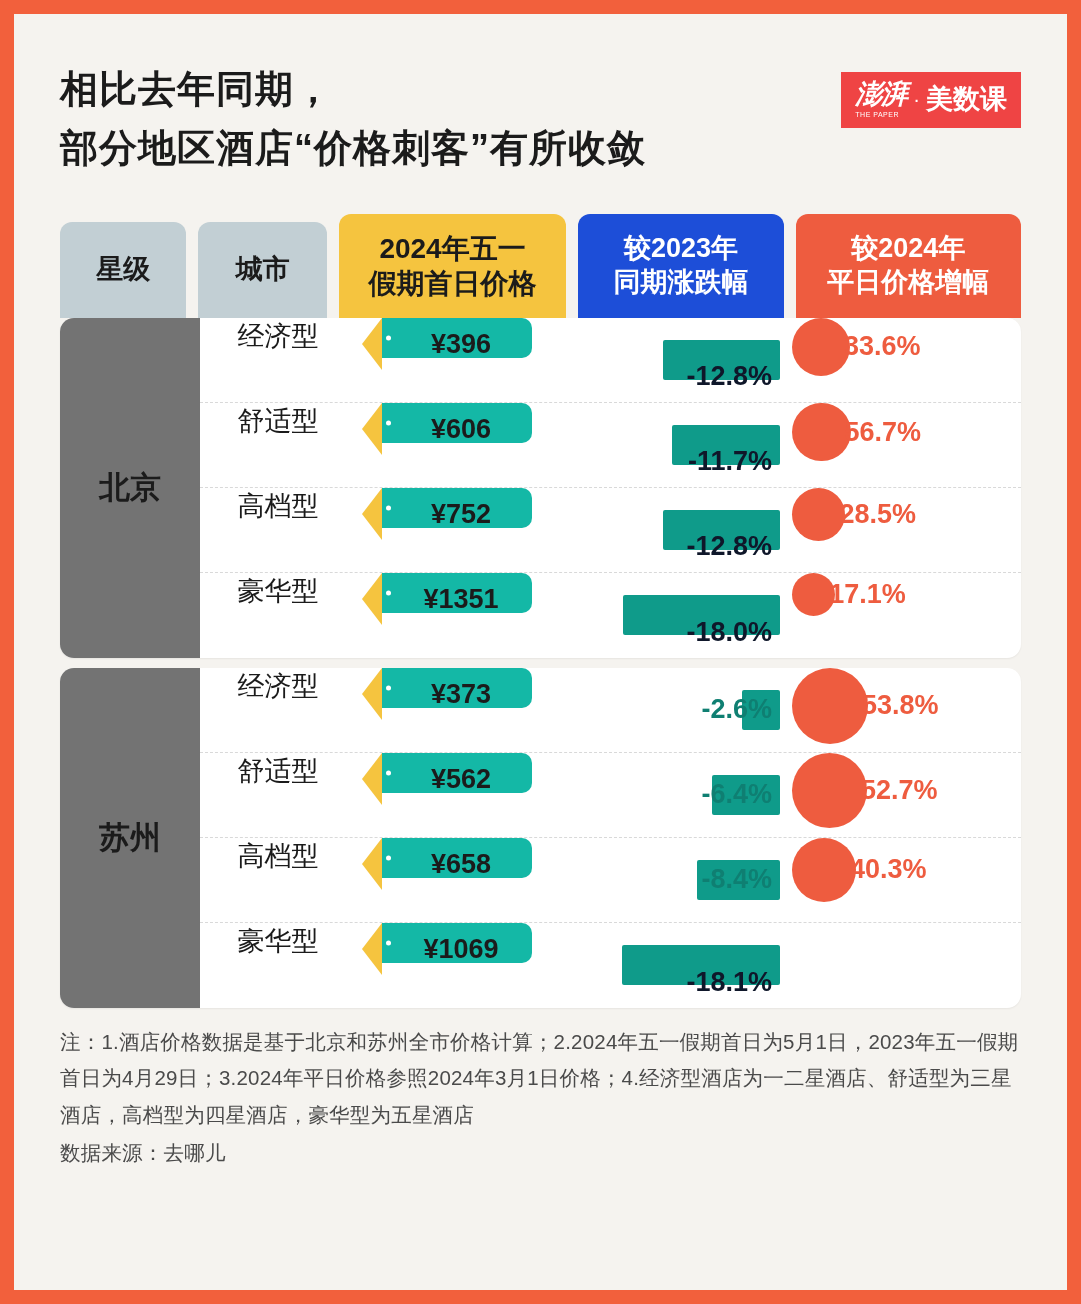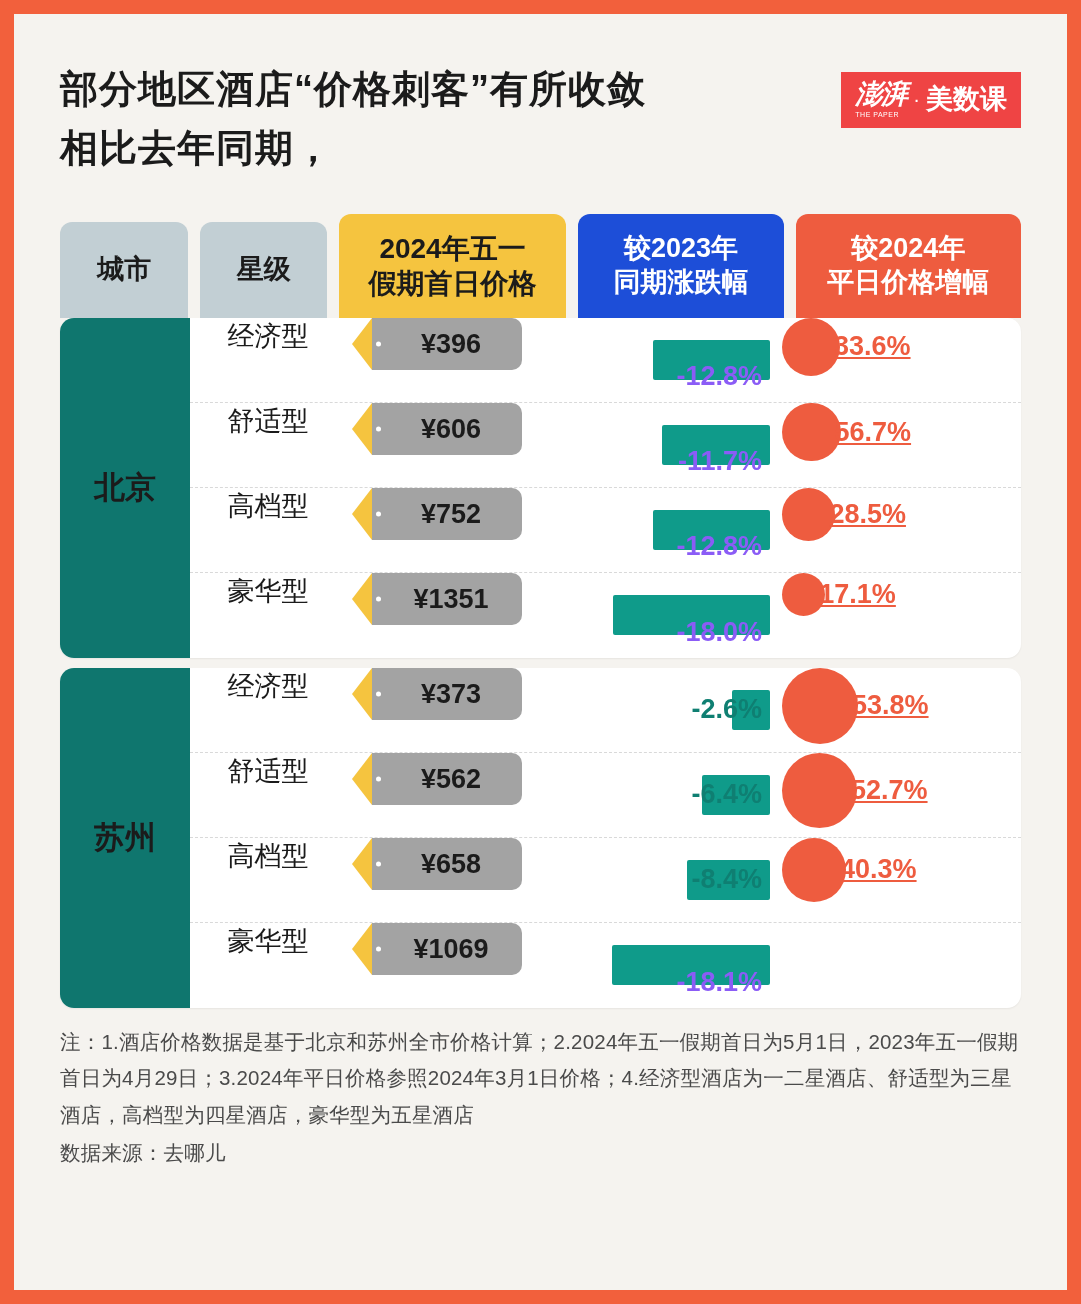--- a/index.html
+++ b/index.html
@@ -93,22 +93,22 @@
 
   .body-block {
     background: #fff;
     border-radius: 14px;
     display: flex;
     margin-bottom: 10px;
     box-shadow: 0 1px 2px rgba(0,0,0,0.06);
     position: relative;
   }
   .city-cell {
-    width: 130px;
-    background: #0f766e;
+    width: 140px;
+    background: #737373;
     border-radius: 14px 0 0 14px;
     display: flex;
     align-items: center;
     justify-content: center;
     font-size: 31px;
     font-weight: bold;
     color: #1b1b1b;
     flex-shrink: 0;
   }
   .rows { flex: 1; }
@@ -130,25 +130,25 @@
     margin-left: 14px;
   }
 
   .price-cell {
     width: 230px;
     display: flex;
     justify-content: center;
     flex-shrink: 0;
   }
   .tag {
-    background: #a3a3a3;
+    background: #14b8a6;
     color: #1b1b1b;
     font-size: 27px;
     font-weight: bold;
-    height: 52px;
+    height: 40px;
     line-height: 52px;
     padding: 0 22px 0 30px;
     border-radius: 0 10px 10px 0;
     position: relative;
     min-width: 150px;
     text-align: center;
   }
   .tag::before {
     content: "";
     position: absolute;
@@ -186,21 +186,21 @@
     top: 0;
     border-radius: 2px;
   }
   .yoy-label {
     position: relative;
     z-index: 2;
     font-size: 27px;
     font-weight: bold;
     padding: 0 8px;
   }
-  .yoy-cell.inside .yoy-label { color: #8b5cf6; margin-top: 34px; }
+  .yoy-cell.inside .yoy-label { color: #0f172a; margin-top: 34px; }
   .yoy-cell.outside .yoy-label { color: #0f7f72; }
 
   .wd-cell {
     width: 228px;
     flex-shrink: 0;
     display: flex;
     align-items: center;
     position: relative;
     padding-left: 12px;
   }
@@ -209,57 +209,56 @@
     background: #ee5c3f;
     flex-shrink: 0;
   }
   .wd-label {
     font-size: 27px;
     font-weight: bold;
     color: #ee5c3f;
     margin-left: -6px;
     position: relative;
     z-index: 2;
-    text-decoration: underline;
   }
 
   
   .notes {
     margin-top: 16px;
     font-size: 20.5px;
     color: #4a4a4a;
     line-height: 1.78;
     letter-spacing: 0.2px;
   }
   .source { margin-top: 2px; }
 </style>
 </head>
 <body>
 
 <div class="card">
 
   <div class="header">
     <div class="title">
+      <div>相比去年同期，</div>
       <div>部分地区酒店“价格刺客”有所收敛</div>
-      <div>相比去年同期，</div>
     </div>
     <div class="logo">
       <div class="brand">
         <span>澎湃</span>
         <span class="en">THE PAPER</span>
       </div>
       <div class="dot">·</div>
       <div class="sub">美数课</div>
     </div>
   </div>
 
   <div class="table-wrap">
     <div class="col-head-row">
+      <div class="ch ch-star">星级</div>
       <div class="ch ch-city">城市</div>
-      <div class="ch ch-star">星级</div>
       <div class="ch ch-price">
         <div>
           <div>2024年五一</div>
           <div>假期首日价格</div>
         </div>
       </div>
       <div class="ch ch-yoy">
         <div>
           <div>较2023年</div>
           <div>同期涨跌幅</div>

